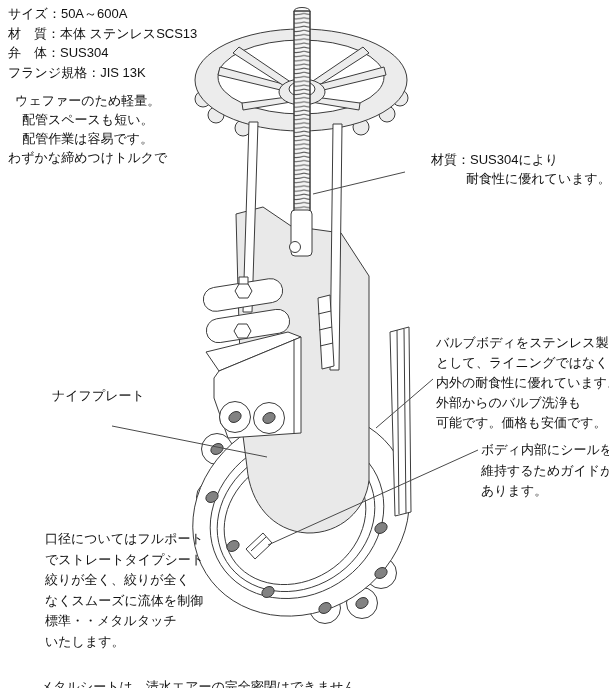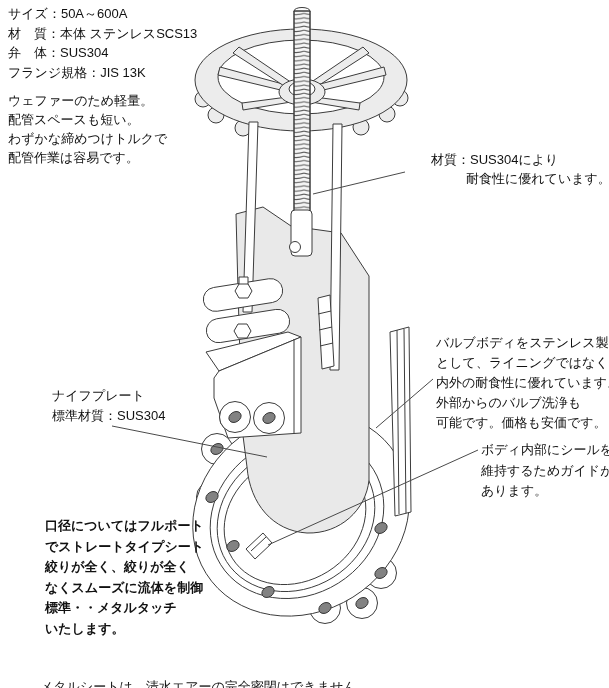--- a/index.html
+++ b/index.html
@@ -3,27 +3,27 @@
 <meta charset="utf-8">
 <style>
   html,body{margin:0;padding:0;background:#fff;}
   .canvas{
     position:relative;width:609px;height:688px;background:#ffffff;overflow:hidden;
     font-family:"Liberation Sans","DejaVu Sans",sans-serif;color:#111;padding-left:16px;
   }
   .diagram-svg{position:absolute;left:0;top:0;}
   .txt{position:absolute;font-size:13px;line-height:19.5px;white-space:nowrap;}
   .spec{left:8px;top:4px;}
-  .features{left:8px;top:91px;line-height:19px;}
+  .features{left:8px;top:91px;line-height:19px;text-align:center;}
   .ann-stem{left:431px;top:150px;line-height:19px;}
   .ann-stem .indent{margin-left:35px;}
   .ann-body{left:436px;top:333px;line-height:20px;}
   .ann-guide{left:481px;top:440px;line-height:20.5px;}
   .ann-knife{left:52px;top:380px;line-height:20px;margin-top:6px;}
-  .ann-bore{left:45px;top:516px;line-height:20.6px;font-weight:bold;}
+  .ann-bore{left:45px;top:529px;line-height:20.6px;}
   .note{left:40px;top:661px;font-size:13px;margin-top:16px;}
   svg *{vector-effect:non-scaling-stroke;}
 </style>
 </head>
 <body>
 
 <div class="canvas">
 
   <svg class="diagram-svg" width="609" height="688" viewBox="0 0 609 688">
     <defs>
@@ -161,22 +161,22 @@
   <div class="txt spec">
     <div>サイズ：50A～600A</div>
     <div>材　質：本体 ステンレスSCS13</div>
     <div>弁　体：SUS304</div>
     <div>フランジ規格：JIS 13K</div>
   </div>
 
   <div class="txt features">
     <div>ウェファーのため軽量。</div>
     <div>配管スペースも短い。</div>
+    <div>配管作業は容易です。</div>
     <div>わずかな締めつけトルクで</div>
-    <div>配管作業は容易です。</div>
   </div>
 
   <div class="txt ann-stem">
     <div>材質：SUS304により</div>
     <div class="indent">耐食性に優れています。</div>
   </div>
 
   <div class="txt ann-body">
     <div>バルブボディをステンレス製</div>
     <div>として、ライニングではなく</div>
@@ -186,21 +186,20 @@
   </div>
 
   <div class="txt ann-guide">
     <div>ボディ内部にシールを</div>
     <div>維持するためガイドが</div>
     <div>あります。</div>
   </div>
 
   <div class="txt ann-knife">
     <div>ナイフプレート</div>
-    <div>標準材質：SUS304</div>
   </div>
 
   <div class="txt ann-bore">
     <div>口径についてはフルポート</div>
     <div>でストレートタイプシート</div>
     <div>絞りが全く、絞りが全く</div>
     <div>なくスムーズに流体を制御</div>
     <div>標準・・メタルタッチ</div>
     <div>いたします。</div>
   </div>

